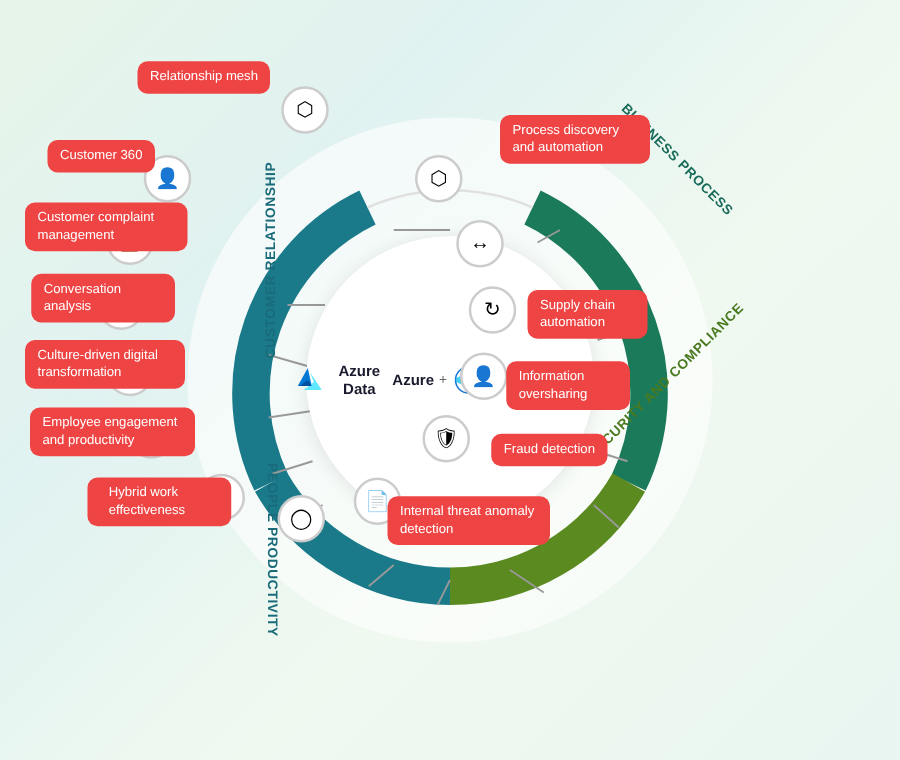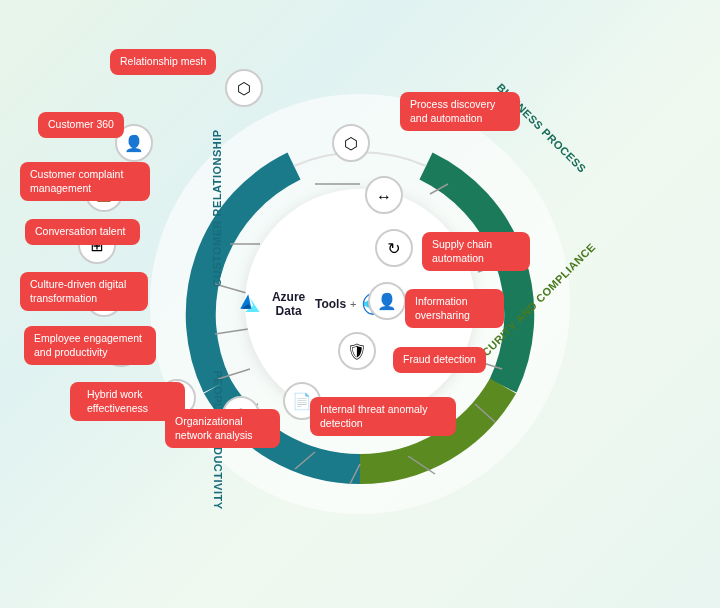--- a/index.html
+++ b/index.html
@@ -214,55 +214,54 @@
   <div class="inner-circle">
     <div class="center-logo">
 
       <svg class="azure-icon" viewBox="0 0 32 32" xmlns="http://www.w3.org/2000/svg">
         <polygon points="16,2 28,26 4,26" fill="none"></polygon>
         <path d="M14,4 L4,22 L18,22 Z" fill="#0078d4"></path>
         <path d="M16,8 L28,26 L10,26 L20,18 Z" fill="#50e6ff" opacity="0.9"></path>
         <path d="M6,22 L18,22 L14,16 Z" fill="#0050a0"></path>
       </svg>
       <div style="font-size:12px;font-weight:700;color:#1a1a2e;">Azure Data</div>
-      <div style="font-size:12px;font-weight:700;color:#1a1a2e;">Tools</div>
+      <div style="font-size:12px;font-weight:700;color:#1a1a2e;">Azure</div>
       <div style="font-size:11px;color:#666;margin:2px 0;">+</div>
 
       <svg class="ms-icon" viewBox="0 0 32 32" xmlns="http://www.w3.org/2000/svg">
         <circle cx="16" cy="16" r="13" fill="none" stroke="#1976d2" stroke-width="1.5"></circle>
         <circle cx="16" cy="16" r="9" fill="#1976d2" opacity="0.2"></circle>
         <ellipse cx="16" cy="16" rx="5" ry="13" fill="#0078d4" opacity="0.7"></ellipse>
         <ellipse cx="16" cy="16" rx="13" ry="5" fill="#00bcf2" opacity="0.7"></ellipse>
         <circle cx="16" cy="16" r="3" fill="#50e6ff"></circle>
       </svg>
       <div style="font-size:12px;font-weight:700;color:#1a1a2e;">Microsoft</div>
       <div style="font-size:12px;font-weight:700;color:#1a1a2e;">365 Data</div>
     </div>
   </div>
 
   <div class="tooltip-box" style="top:35px;left:90px;white-space:nowrap;">Relationship mesh</div>
 
   <div class="tooltip-box" style="top:98px;left:18px;white-space:nowrap;">Customer 360</div>
 
   <div class="tooltip-box" style="top:148px;left:0px;white-space:normal;width:130px;">Customer complaint management</div>
 
-  <div class="tooltip-box" style="top:205px;left:5px;white-space:normal;width:115px;">Conversation talent</div>
+  <div class="tooltip-box" style="top:205px;left:5px;white-space:normal;width:115px;">Conversation analysis</div>
 
   <div class="tooltip-box" style="top:312px;left:4px;white-space:normal;width:132px;">Employee engagement and productivity</div>
 
   <div class="tooltip-box" style="top:258px;left:0px;white-space:normal;width:128px;">Culture-driven digital transformation</div>
 
   <div class="tooltip-box" style="top:368px;left:50px;white-space:normal;width:115px;padding-left:17px;">Hybrid work effectiveness</div>
 
-  <div class="tooltip-box" style="top:395px;left:145px;white-space:normal;width:115px;">Organizational network analysis</div>
-
-  <div class="tooltip-box" style="top:383px;left:290px;white-space:normal;width:146px;">Internal threat anomaly detection</div>
+
+  <div class="tooltip-box" style="top:383px;left:290px;white-space:normal;width:130px;">Internal threat anomaly detection</div>
 
   <div class="tooltip-box" style="top:333px;left:373px;white-space:nowrap;">Fraud detection</div>
 
   <div class="tooltip-box" style="top:275px;left:385px;white-space:normal;width:99px;">Information oversharing</div>
 
-  <div class="tooltip-box" style="top:218px;left:402px;white-space:normal;width:108px;">Supply chain automation</div>
+  <div class="tooltip-box" style="top:218px;left:402px;white-space:normal;width:96px;">Supply chain automation</div>
 
 
   <div class="tooltip-box" style="top:78px;left:380px;white-space:normal;width:120px;">Process discovery and automation</div>
 
 </div>
 
 </body></html>

